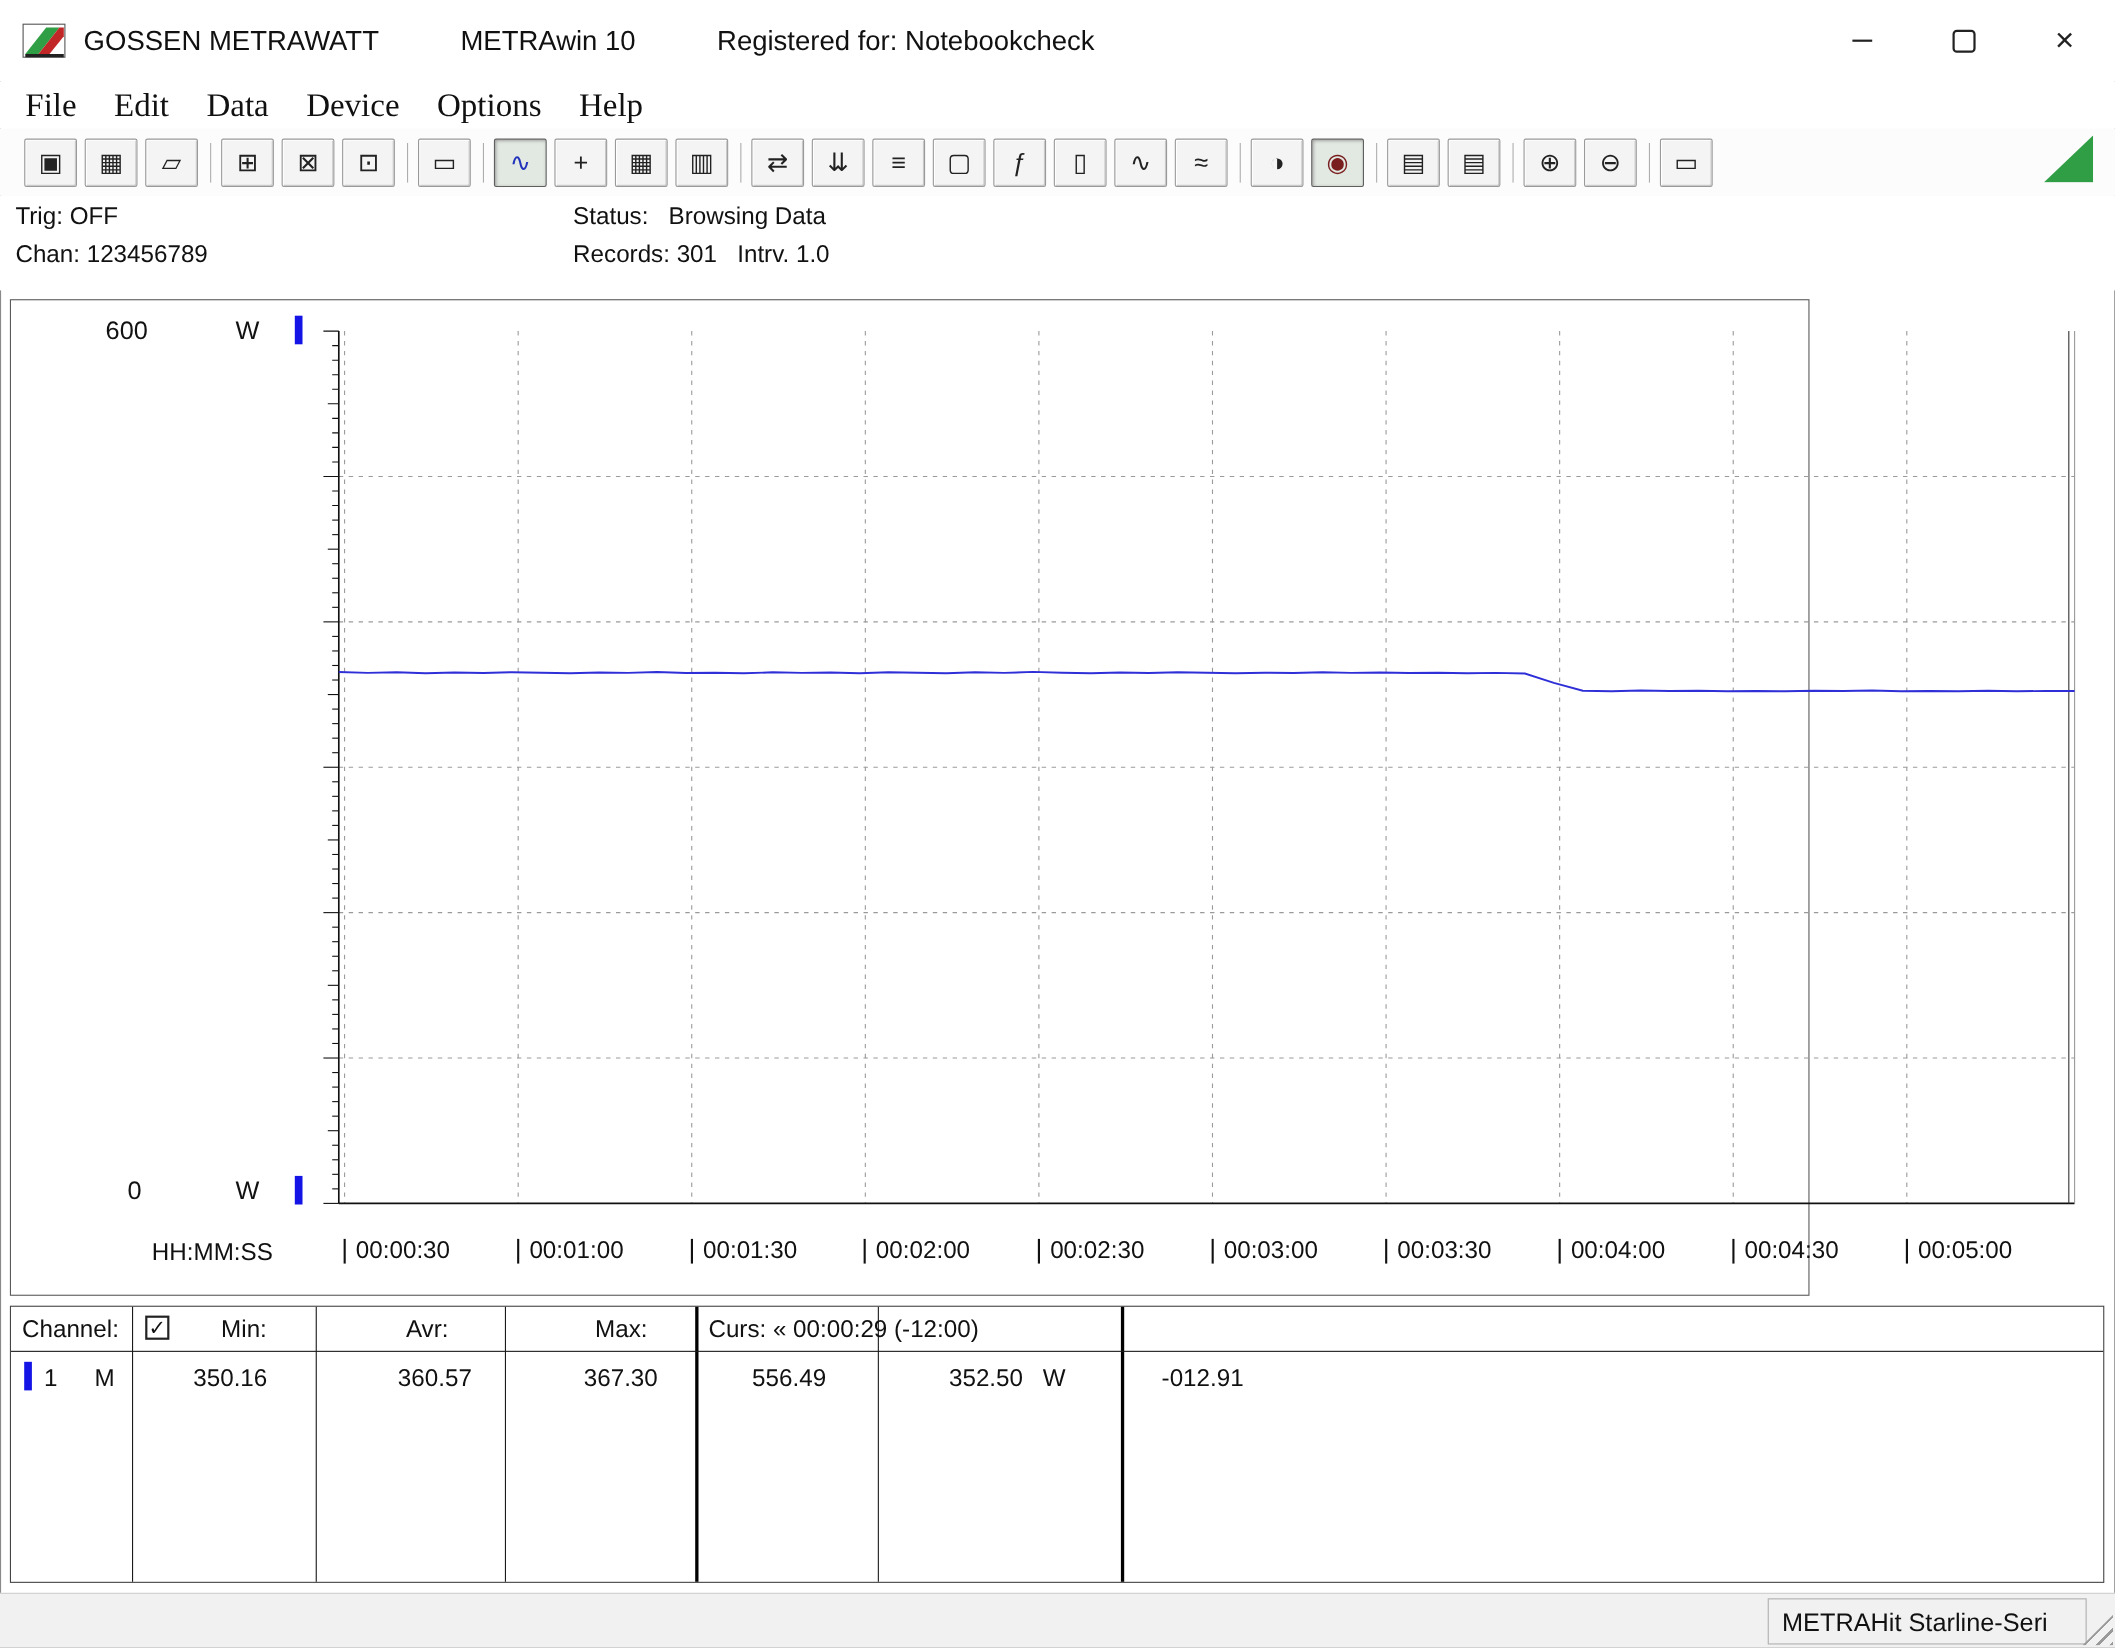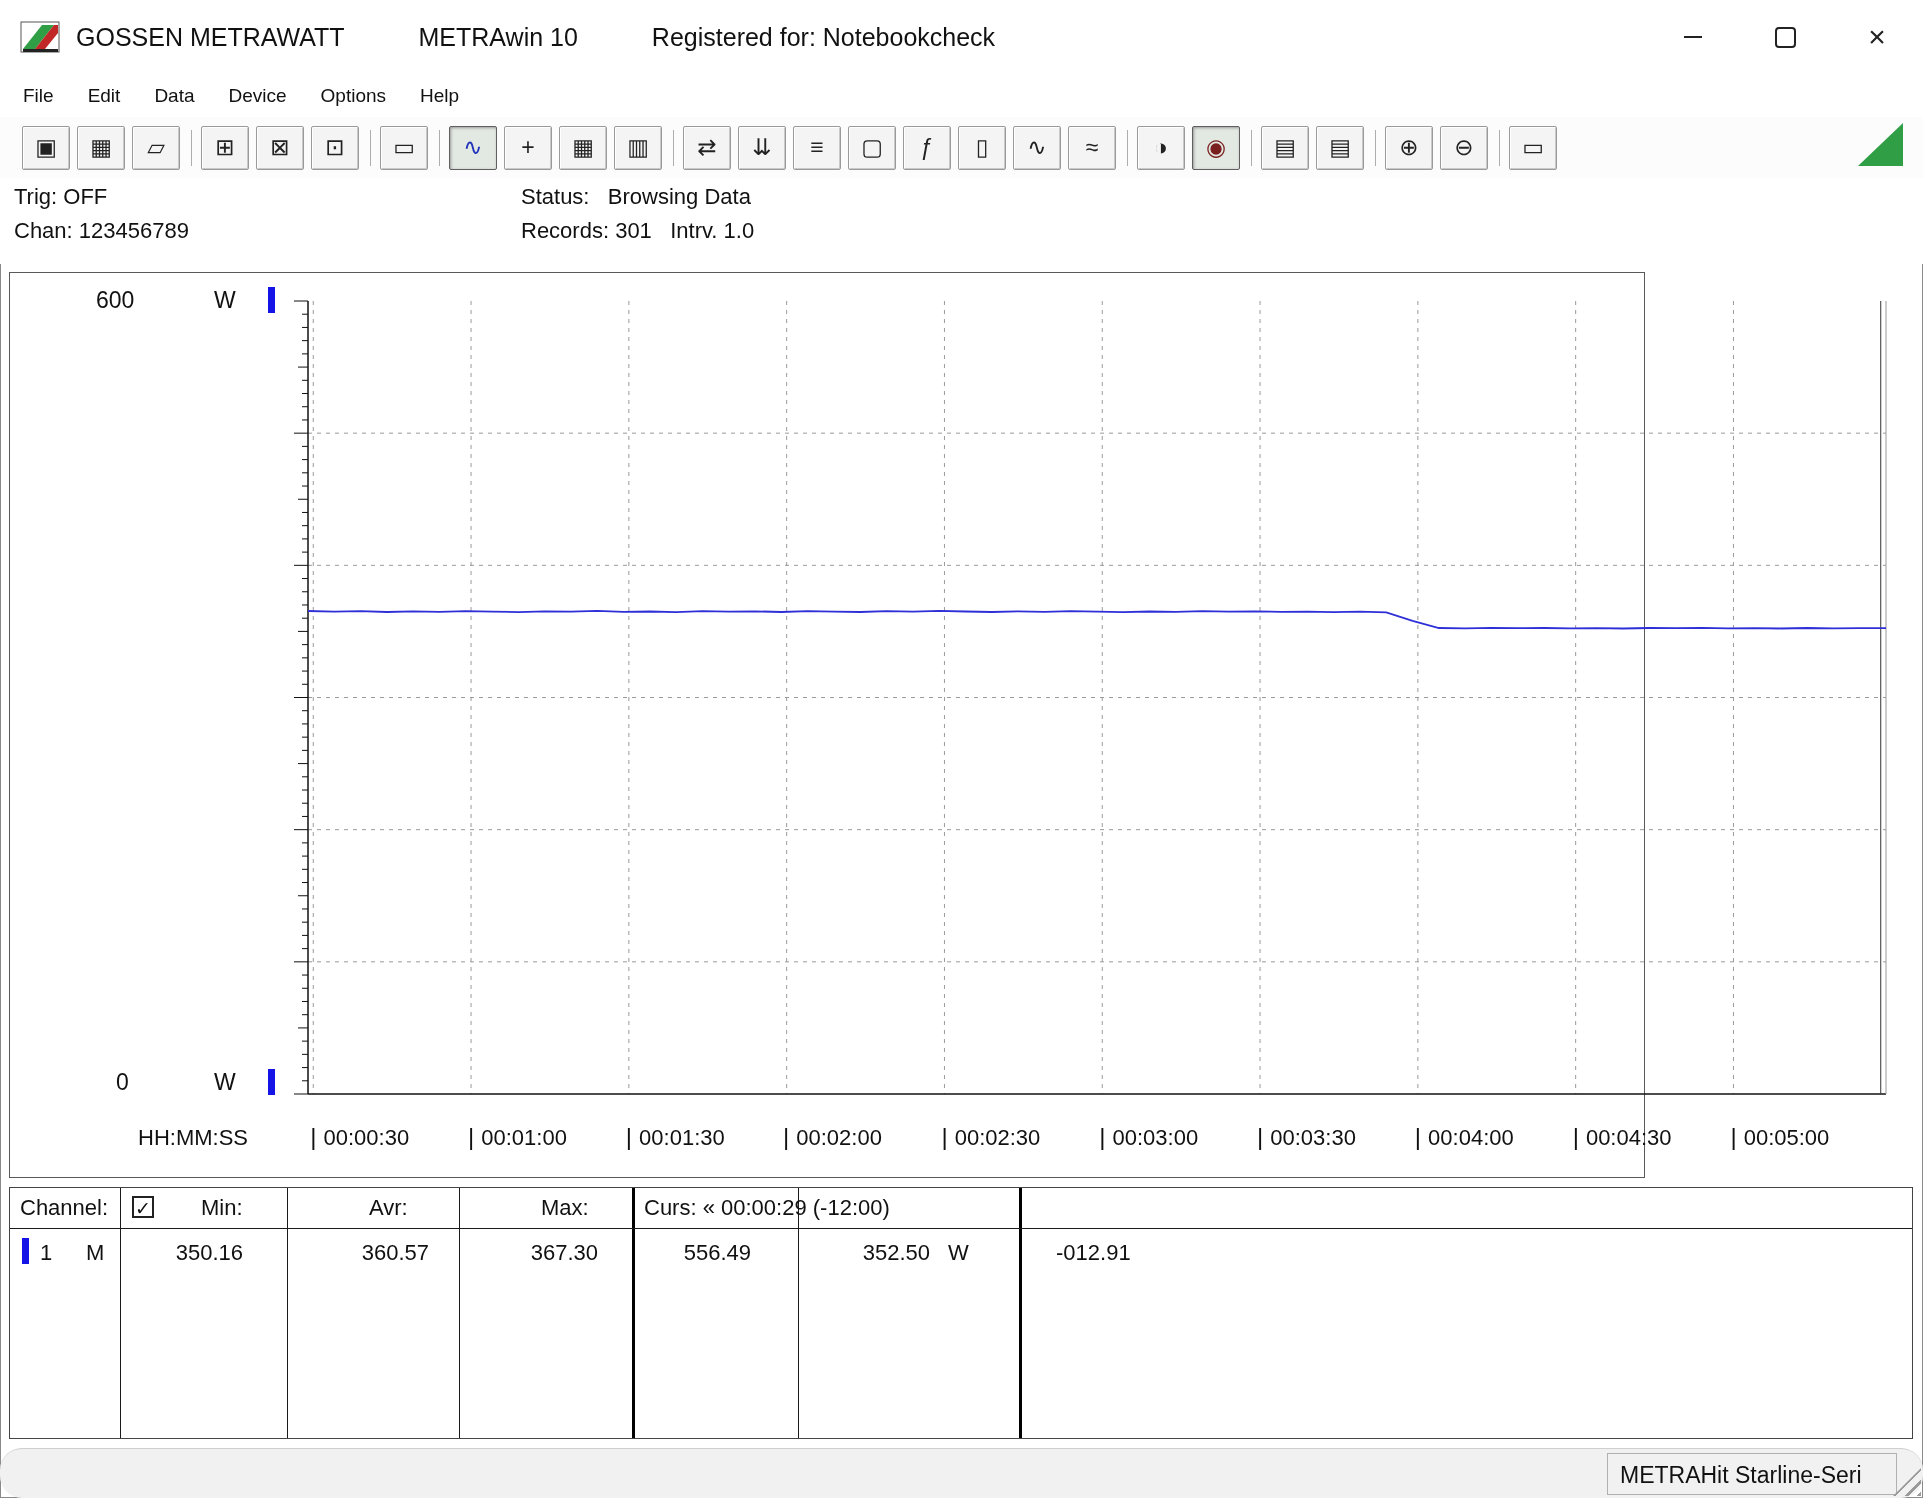--- a/index.html
+++ b/index.html
@@ -14,21 +14,21 @@
   .t-brand{font-size:25px;margin-left:16px;}
   .t-app{font-size:25px;margin-left:74px;}
   .t-reg{font-size:25px;margin-left:74px;}
   .win-controls{margin-left:auto;display:flex;height:74px;}
   .win-btn{width:92px;height:74px;display:flex;align-items:center;justify-content:center;}
   .glyph-min{width:18px;height:2px;background:#222;}
   .glyph-max{width:17px;height:17px;border:2px solid #222;border-radius:4px;}
   .glyph-close{font-size:30px;color:#222;line-height:1;}
   
   .menubar{position:absolute;left:0;top:74px;width:1923px;height:43px;display:flex;align-items:center;background:#fff;padding-left:6px;box-sizing:border-box;}
-  .menu-item{font-size:19px;padding:4px 17px;cursor:default;}
+  .menu-item{font-size:30px;padding:4px 17px;cursor:default;font-family:Liberation Serif, serif;}
   
   .toolbar{position:absolute;left:0;top:117px;width:1923px;height:61px;display:flex;align-items:center;background:#fcfcfc;padding-left:22px;box-sizing:border-box;}
   .tb-btn{width:46px;height:42px;margin-right:7px;border:1px solid #9a9a9a;border-radius:2px;background:#f4f4f4;
     display:flex;align-items:center;justify-content:center;
     box-shadow:inset 1px 1px 0 #ffffff, inset -1px -1px 0 #c9c9c9;}
   .tb-btn.pressed{background:#e2e8e2;border-color:#5f5f5f;box-shadow:inset 1px 1px 3px #9a9a9a;}
   .tb-glyph{font-size:23px;color:#222;line-height:1;}
   .tb-sep{width:1px;height:36px;background:#adadad;margin:0 9px 0 4px;}
   .corner-indicator{position:absolute;left:1858px;top:123px;width:45px;height:43px;background:#2f9e44;
     clip-path:polygon(100% 0,0 100%,100% 100%);}
@@ -60,21 +60,21 @@
   .ct-vline.thick{width:3px;background:#000;}
   .ct-hline{position:absolute;left:0;right:0;top:40px;height:1px;background:#1a1a1a;}
   .ct-cell{position:absolute;white-space:pre;}
   .ct-head{top:7px;}
   .ct-datarow{top:52px;}
   .num{text-align:right;}
   .checkbox{position:absolute;left:122px;top:8px;width:22px;height:22px;border:2px solid #222;background:#fff;
     font-size:19px;line-height:21px;text-align:center;box-sizing:border-box;}
   .row-marker{position:absolute;left:12px;top:50px;width:7px;height:26px;}
   
-  .statusbar{position:absolute;left:0;top:1448px;width:1923px;height:50px;background:#f1f1f1;border-top:1px solid #cfcfcf;box-sizing:border-box;border-radius:22px;}
+  .statusbar{position:absolute;left:0;top:1448px;width:1923px;height:50px;background:#f1f1f1;border-top:1px solid #cfcfcf;box-sizing:border-box;}
   .device-box{position:absolute;left:1607px;top:4px;width:290px;height:42px;border:1px solid #b0b0b0;background:#f1f1f1;
     font-size:23px;line-height:42px;padding-left:12px;box-sizing:border-box;white-space:pre;}
   .resize-grip{position:absolute;right:2px;bottom:2px;width:28px;height:28px;
     background:repeating-linear-gradient(-45deg,#9a9a9a 0 3px,transparent 3px 9px);
     clip-path:polygon(100% 0,100% 100%,0 100%);}
 </style>
 </head>
 <body>
 
 <div class="titlebar">

